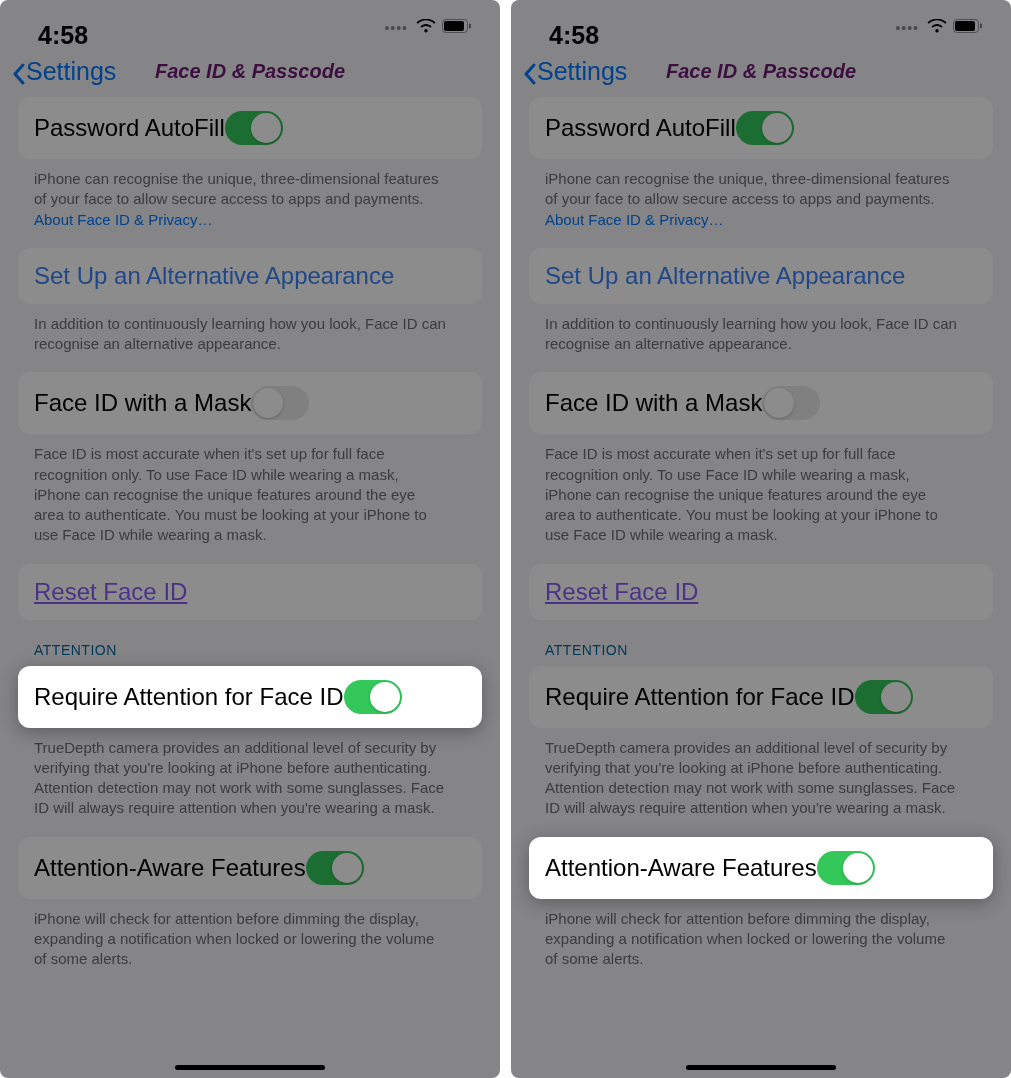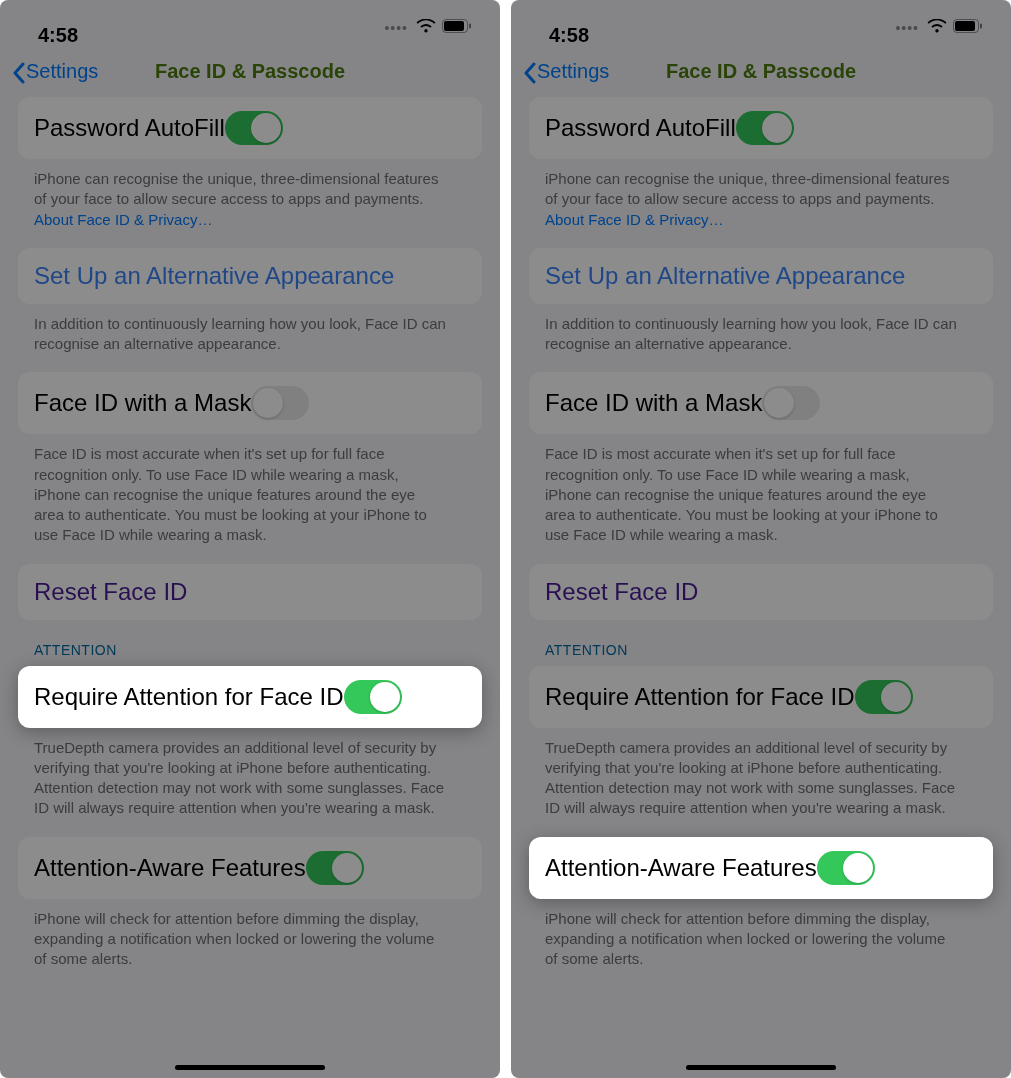--- a/index.html
+++ b/index.html
@@ -29,21 +29,21 @@
     z-index: 5;
   }
   .status-bar {
     display: flex;
     justify-content: space-between;
     align-items: center;
     padding: 12px 28px 6px 38px;
     height: 50px;
   }
   .time {
-    font-size: 20px;
+    font-size: 25px;
     font-weight: 600;
     color: #000;
     margin-top: 15px;
   }
   .status-icons {
     display: flex;
     align-items: center;
     gap: 6px;
   }
   .dots { color: #888; font-size: 14px; letter-spacing: 1px; margin-right: 2px;}
@@ -51,51 +51,52 @@
   .nav-bar {
     display: flex;
     align-items: center;
     padding: 10px 8px 14px 8px;
     position: relative;
   }
   .back-btn {
     display: flex;
     align-items: center;
     color: #007aff;
-    font-size: 20px;
+    font-size: 25px;
     font-weight: 400;
     position: absolute;
     left: 12px;
   }
   .chevron-left {
     display: inline-block;
     width: 12px; height: 20px;
     margin-right: 2px;
   }
   .nav-title {
     font-size: 20px;
     font-weight: 600;
-    color: #4d7c0f;
+    color: #701a75;
     margin: 0 auto;
+    font-style: italic;
   }
   .content { padding: 0 0 20px 0; }
   .cell {
     background: #fff;
     border-radius: 12px;
     margin: 0 18px;
     padding: 14px 16px;
     display: flex;
     align-items: center;
     justify-content: flex-start;
     font-size: 24px;
     color: #000;
     position: relative;
   }
   .cell.link { color: #3b82f6; }
-  .cell.destructive { color: #4c1d95; }
+  .cell.destructive { color: #8b5cf6; text-decoration: underline; }
   .footer-text {
     font-size: 15px;
     color: #6e6e73;
     line-height: 1.35;
     padding: 10px 54px 18px 34px;
   }
   .footer-text .link-inline { color: #007aff; }
   .section-header {
     font-size: 14px;
     color: #0369a1;

